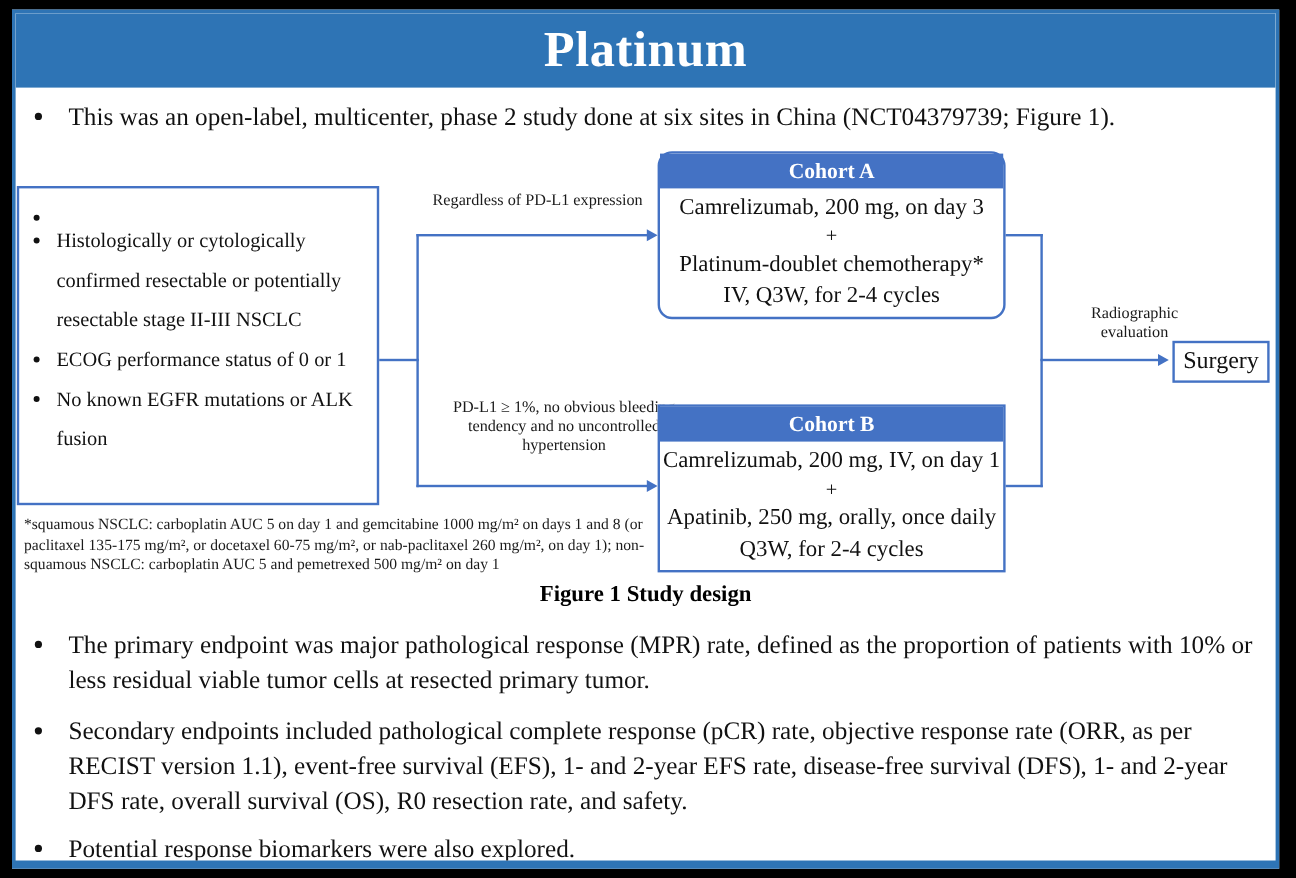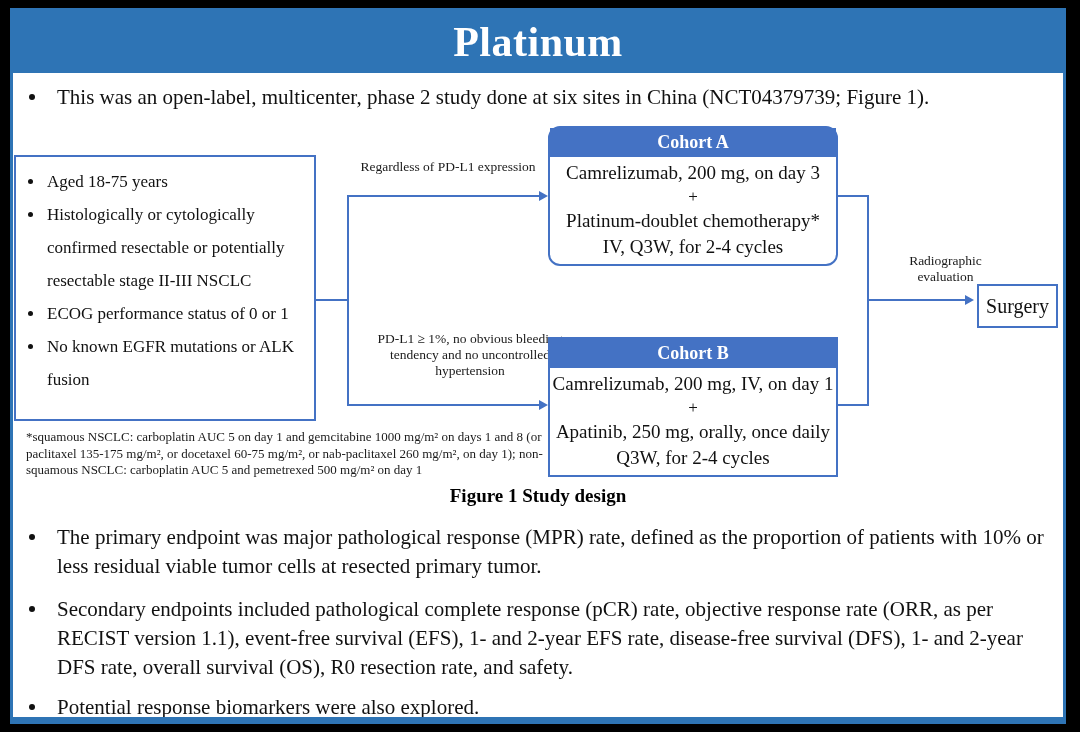--- a/index.html
+++ b/index.html
@@ -65,26 +65,26 @@
   .hline,.vline{position:absolute;background:#4472C4;}
   .ah-right{
     position:absolute;width:0;height:0;
     border-top:5px solid transparent;border-bottom:5px solid transparent;
     border-left:9px solid #4472C4;
   }
   .branch-label{
     position:absolute;font-size:13.5px;line-height:16px;text-align:center;color:#1a1a1a;
   }
   .surgery-box{
-    position:absolute;left:964px;top:165px;width:81px;height:44px;
+    position:absolute;left:964px;top:165px;width:81px;height:35px;
     border:2px solid #4472C4;box-sizing:border-box;background:#fff;
     display:flex;align-items:center;justify-content:center;font-size:20px;
   }
   .fig-footnote{
-    position:absolute;left:13px;top:310px;width:522px;
+    position:absolute;left:7px;top:310px;width:522px;
     font-size:13px;line-height:16.5px;color:#1a1a1a;
   }
   .fig-caption{
     position:absolute;left:0;right:0;top:366px;text-align:center;
     font-weight:bold;font-size:19px;color:#000;
   }
 </style>
 </head>
 <body>
 
@@ -98,21 +98,20 @@
     <span class="bullet-dot"></span>
     <span class="bullet-text">This was an open-label, multicenter, phase 2 study done at six sites in China (NCT04379739; Figure 1).</span>
   </div>
 
   <div class="figure">
 
     <div class="elig-box">
       <ul class="elig-list">
         <li>
           <span class="elig-li-dot"></span>
-          <span>Aged 18-75 years</span>
         </li>
         <li>
           <span class="elig-li-dot"></span>
           <span>Histologically or cytologically confirmed resectable or potentially resectable stage II-III  NSCLC</span>
         </li>
         <li>
           <span class="elig-li-dot"></span>
           <span>ECOG performance status of 0 or 1</span>
         </li>
         <li>

